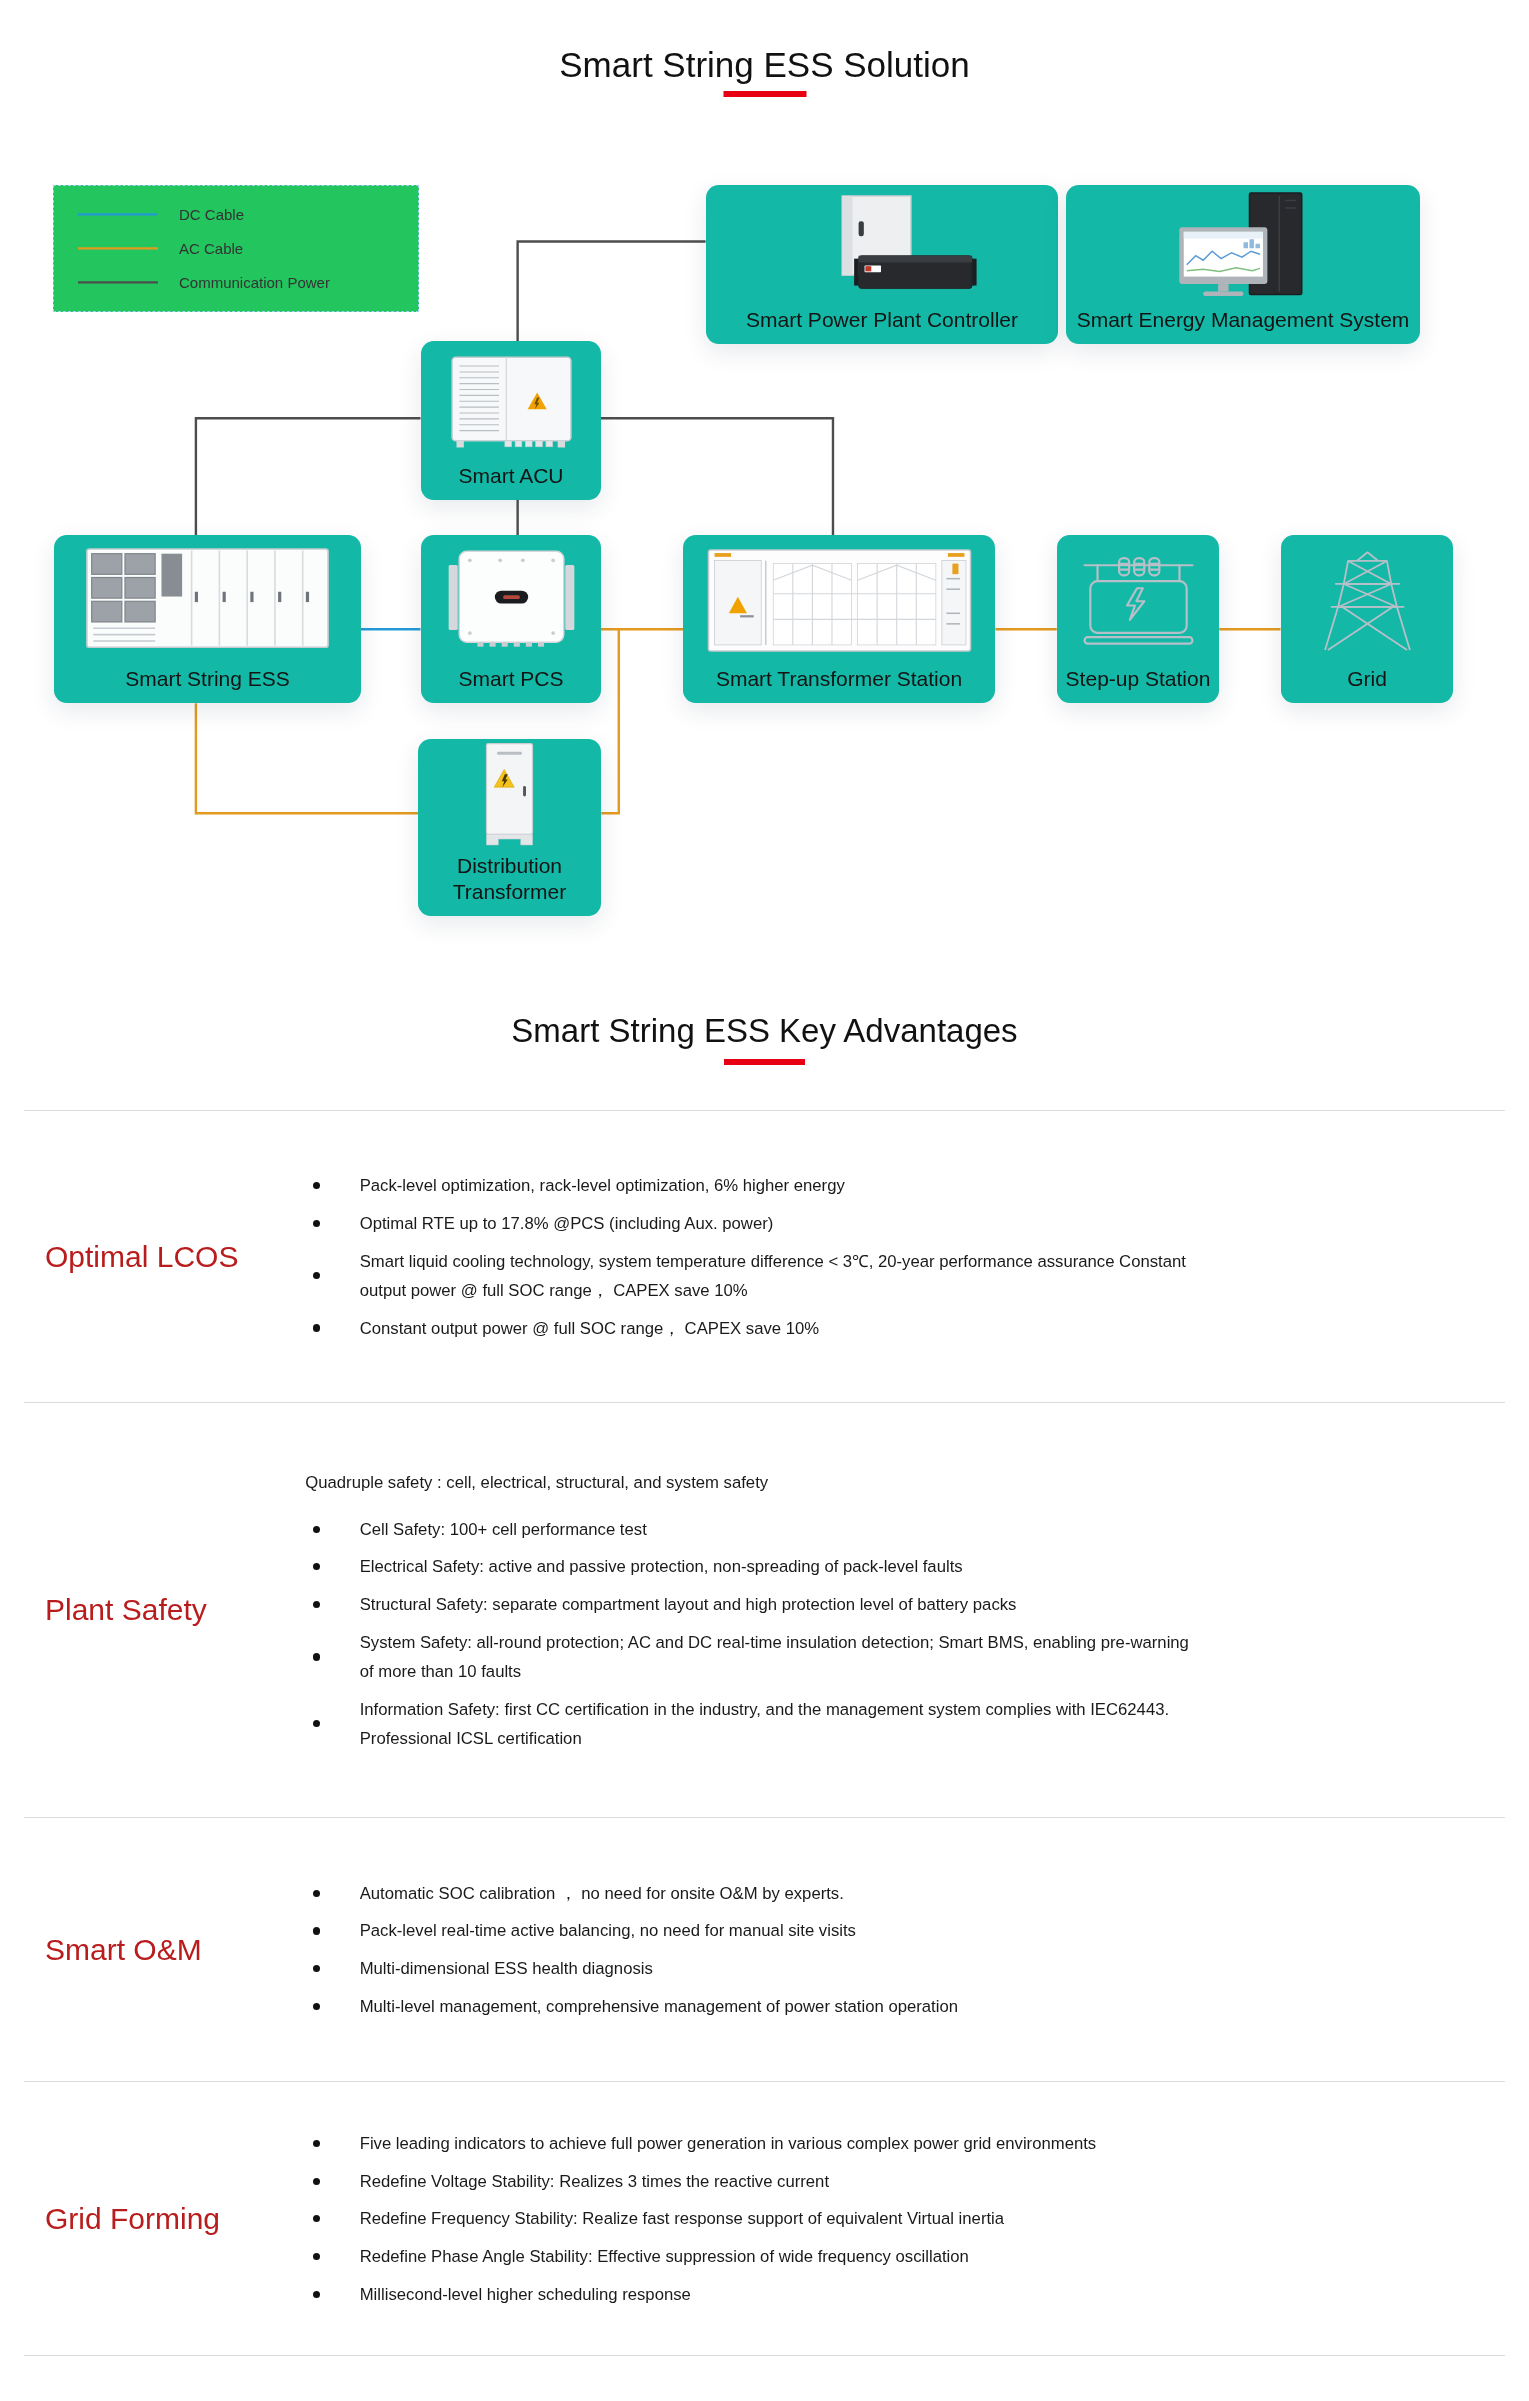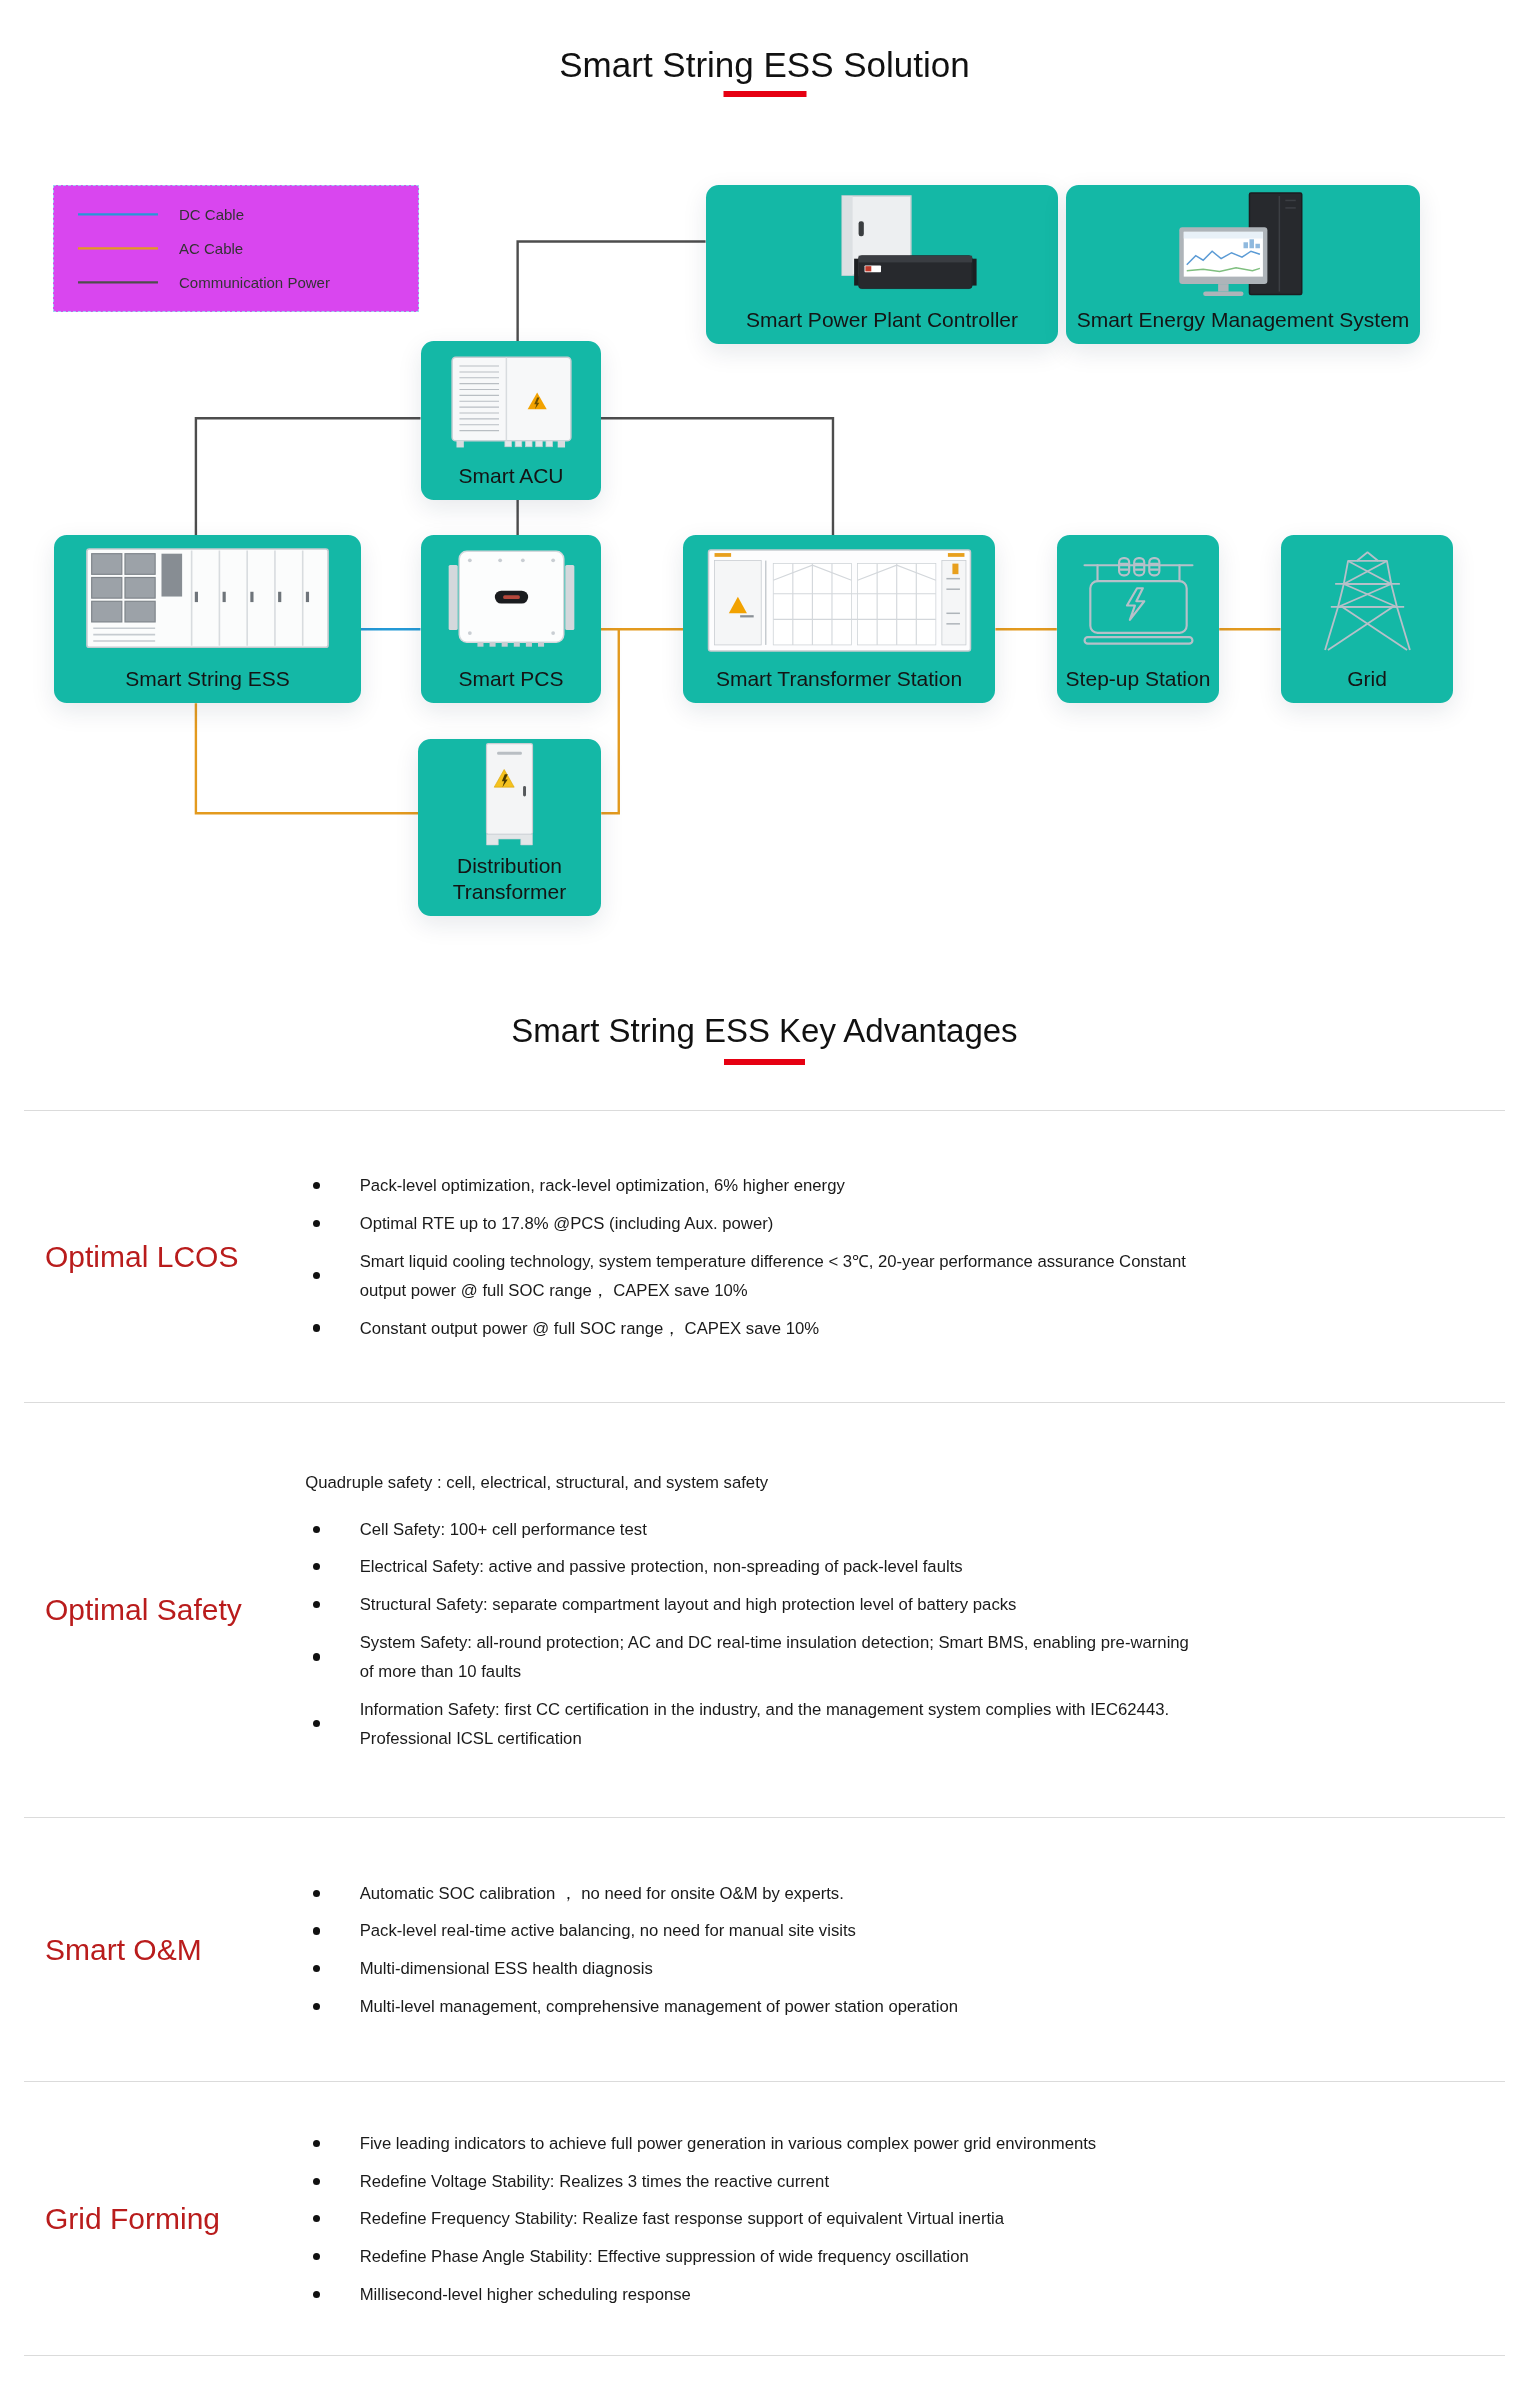--- a/index.html
+++ b/index.html
@@ -7,21 +7,21 @@
           font-family:Liberation Sans, sans-serif;color:#1a1a1a}
   
   .h1{position:absolute;top:46px;left:0;width:100%;text-align:center;font-size:35px;line-height:38px;color:#111}
   .h1-underline{position:absolute;top:91px;left:50%;transform:translateX(-50%);width:83px;height:6.4px;background:#E60012}
   .lines-layer{position:absolute;left:0;top:0;width:1529px;height:940px;z-index:0}
   .card{position:absolute;z-index:1;background:#14b8a6;border-radius:12.7px;
         box-shadow:0 8px 24px rgba(20,40,70,.10);display:flex;flex-direction:column;align-items:center;
         justify-content:flex-end;padding-bottom:11px;box-sizing:border-box}
   .card-art{flex:1;display:flex;align-items:center;justify-content:center;width:100%;overflow:hidden}
   .card-label{font-size:21px;line-height:26px;color:#141414;text-align:center;white-space:pre-line}
-  .legend{position:absolute;left:53px;top:185px;width:366px;height:127px;z-index:1;background:#d946ef;
+  .legend{position:absolute;left:53px;top:185px;width:366px;height:127px;z-index:1;background:#22c55e;
           border:0.8px dashed #9FD2EF;box-sizing:border-box;display:flex;flex-direction:column;
           justify-content:center;gap:16.7px;padding-left:24px}
   .legend-row{display:flex;align-items:center}
   .legend-label{margin-left:21px;font-size:15px;color:#333}
   
   .adv{position:absolute;left:24px;right:24px;top:1010px}
   .h2{font-size:33px;line-height:41px;text-align:center;color:#111}
   .h2-underline{width:81px;height:6.4px;background:#E60012;margin:8px auto 0}
   .adv-sections{margin-top:45px}
   .adv-section{display:flex;align-items:stretch;border-top:0.8px solid #DBDBDB;box-sizing:border-box}
@@ -346,21 +346,21 @@
               </li>
             <li class="bullet">
                 <span class="dot"></span>
                 <span class="btext">Constant output power @ full SOC range， CAPEX save 10%</span>
               </li>
           </ul>
         </div>
       </section>
 
       <section class="adv-section" style="height:415px">
-        <div class="cat">Optimal Safety</div>
+        <div class="cat">Plant Safety</div>
         <div class="content">
           <div class="intro">Quadruple safety :  cell, electrical, structural, and system safety</div>
           <ul class="blist">
             <li class="bullet">
                 <span class="dot"></span>
                 <span class="btext">Cell Safety: 100+ cell performance test</span>
               </li>
             <li class="bullet">
                 <span class="dot"></span>
                 <span class="btext">Electrical Safety: active and passive protection, non-spreading of pack-level faults</span>

